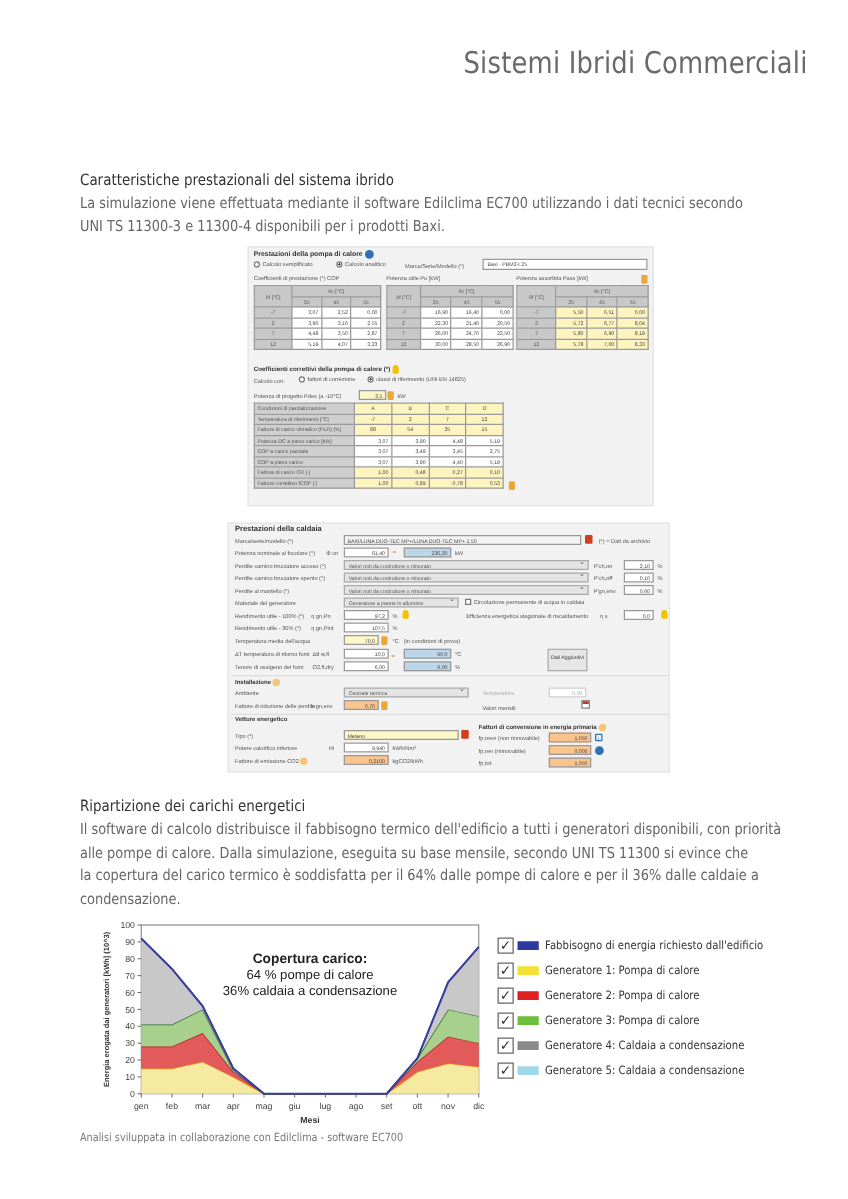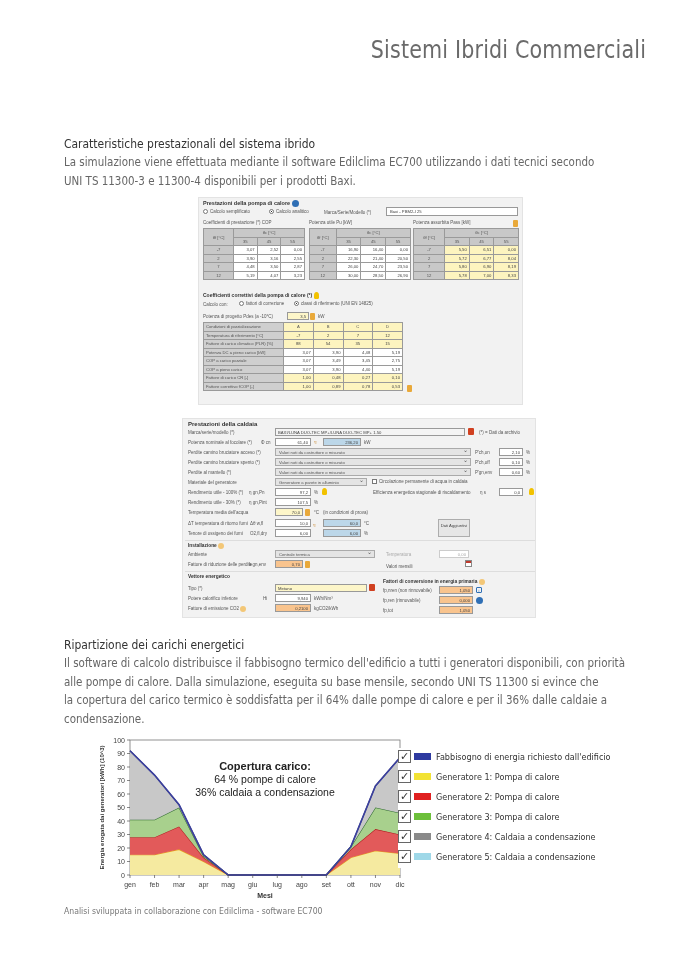--- a/index.html
+++ b/index.html
@@ -20,21 +20,21 @@
   .grid td.y{background:#fdf4bf}
   .grid td.lb{background:#cfcfcf;text-align:left;color:#555}
   .radio{display:inline-block;width:5px;height:5px;border:1px solid #777;border-radius:50%;vertical-align:middle;margin-right:2px;background:#fff}
   .radio.on{background:radial-gradient(#333 40%,#fff 45%)}
   .icon-info{display:inline-block;width:7px;height:7px;border-radius:50%;background:#2f6fb5;vertical-align:middle}
   .bulb{display:inline-block;width:5px;height:7px;background:#f2c200;border-radius:50% 50% 20% 20%;vertical-align:middle}
   .lock{display:inline-block;width:5px;height:7px;background:#e9a93a;border-radius:1px}
   .dd{position:absolute;background:#e4e4e4;border:1px solid #aaa;font-size:4.2px;line-height:7px;padding-left:3px;color:#555}
   .dd::after{content:"⌄";position:absolute;right:2px;top:-2px;font-size:6px}
   .btn{position:absolute;background:#e6e6e6;border:1px solid #adadad;font-size:4.2px;text-align:center;color:#444}
-  .chart-wrap{position:absolute;left:95px;top:732px;width:320px;height:170px}
+  .chart-wrap{position:absolute;left:78px;top:732px;width:320px;height:170px}
   .legend{position:absolute;left:398px;top:748px;width:205px;height:120px;background:#fff}
   .leg-item{position:absolute;left:0;height:16px;font-size:9.2px;color:#333;font-family:"DejaVu Sans",sans-serif;display:flex;align-items:center;white-space:nowrap}
   .chk{width:13px;height:13px;border:1px solid #666;margin-right:3px;position:relative;background:#fff;font-size:11px;line-height:11px;text-align:center;color:#333}
   .swatch{width:17px;height:7px;margin-right:5px}
   .leg-label{transform:scaleX(0.88);transform-origin:left;display:inline-block}
   .caption{position:absolute;left:64px;top:906px;font-size:9px;color:#777;font-family:"DejaVu Sans",sans-serif;transform:scaleX(0.86);transform-origin:left}
   .page-num{position:absolute;right:34px;top:968px;font-size:15px;color:#bbb}
 </style>
 </head>
 <body>

